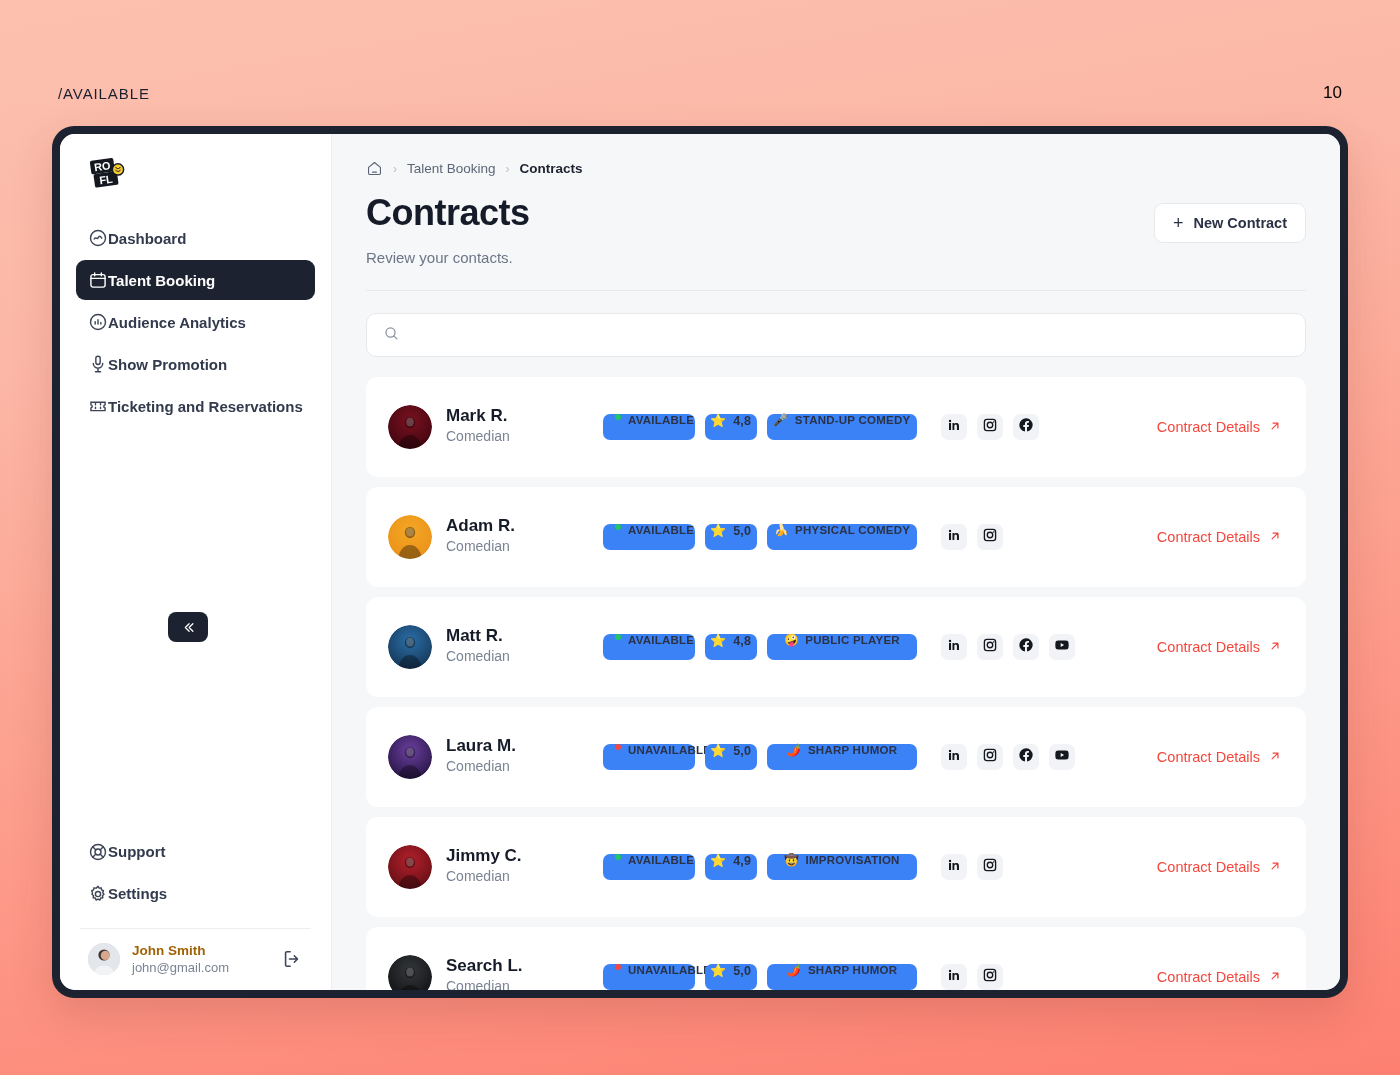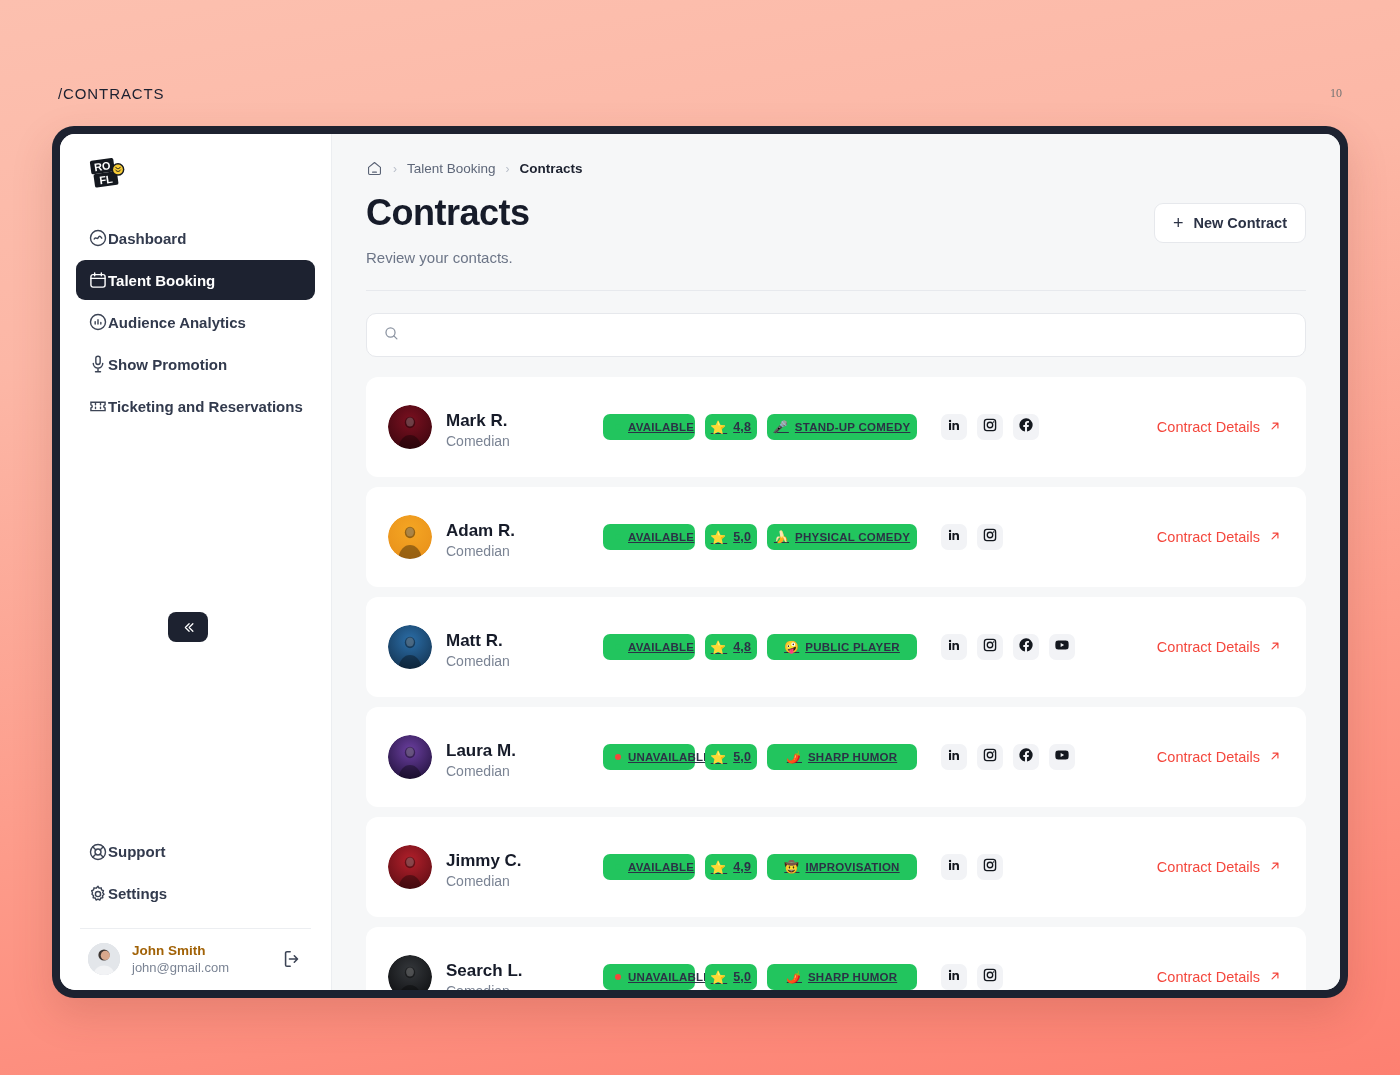--- a/index.html
+++ b/index.html
@@ -15,21 +15,21 @@
 
   
   .topbar {
     position: absolute; left: 0; top: 78px; width: 1400px; height: 30px;
     display: flex; align-items: center; justify-content: space-between;
     padding: 0 58px;
   }
   .topbar .crumb {
     font-size: 15px; letter-spacing: .06em; color: #1b2030; font-weight: 400;
   }
-  .topbar .pagenum { font-size: 12px; color: #737373; font-family: Liberation Serif, serif; }
+  .topbar .pagenum { font-size: 17px; color: #000000; }
 
   
   .app-window {
     position: absolute; left: 52px; top: 126px;
     width: 1296px; height: 872px;
     background: #1d2230;
     border-radius: 22px;
     padding: 8px;
     box-shadow: 0 16px 40px rgba(120,50,40,.18);
     overflow: hidden;
@@ -131,34 +131,34 @@
     font-family: "Liberation Sans", sans-serif; width: 100%; background: transparent;
   }
   .search-box input::placeholder { color: #8b93a1; }
 
   .rows { margin-top: 20px; display: flex; flex-direction: column; gap: 10px; }
   .row-card {
     background: #ffffff; border-radius: 12px; height: 100px;
     display: flex; align-items: center; padding: 0 24px 0 22px;
     position: relative;
   }
-  .person { display: flex; align-items: flex-end; gap: 14px; width: 215px; flex: 0 0 215px; }
+  .person { display: flex; align-items: flex-start; gap: 14px; width: 215px; flex: 0 0 215px; }
   .avatar {
     width: 44px; height: 44px; border-radius: 50%; flex: 0 0 44px; overflow: hidden;
     position: relative;
   }
   .p-name { font-size: 17px; font-weight: 800; color: #161b29; line-height: 1.3; }
   .p-role { font-size: 14px; color: #7b8494; margin-top: 1px; }
 
   .badges { display: flex; align-items: center; gap: 10px; }
   .badge {
-    height: 26px; border-radius: 7px; background: #22c55e;
-    display: flex; align-items: center; gap: 7px;
+    height: 26px; border-radius: 7px; background: #3b82f6;
+    display: flex; gap: 7px;
     padding: 0 12px; font-size: 11.5px; font-weight: 700; color: #2b3245;
-    letter-spacing: .02em; white-space: nowrap; text-decoration: underline;
+    letter-spacing: .02em; white-space: nowrap;
   }
   .badge.status { width: 92px; justify-content: flex-start; }
   .dot { width: 6px; height: 6px; border-radius: 50%; flex: 0 0 6px; }
   .badge.rating { width: 52px; justify-content: center; gap: 6px; font-size: 12.5px; }
   .badge.rating .star { font-size: 13px; line-height: 1; }
   .badge.genre { width: 150px; justify-content: center; gap: 6px; }
   .badge.genre .emo { font-size: 12px; line-height: 1; }
 
   .socials { display: flex; align-items: center; gap: 10px; margin-left: 24px; }
   .soc {
@@ -170,21 +170,21 @@
   .details-link {
     margin-left: auto; display: flex; align-items: center; gap: 8px;
     color: #f4463c; font-size: 14.5px; font-weight: 400; cursor: pointer; white-space: nowrap;
   }
   .details-link svg { width: 14px; height: 14px; stroke: #f4463c; fill: none; stroke-width: 2; }
 </style>
 </head>
 <body>
 
 <div class="topbar">
-  <div class="crumb">/CONTRACTS</div>
+  <div class="crumb">/AVAILABLE</div>
   <div class="pagenum">10</div>
 </div>
 
 <div class="app-window">
  <div class="app-inner">
 
   <aside class="sidebar">
     <div class="logo-wrap">
       <div class="logo">
         <svg viewBox="0 0 44 40" width="40" height="40">

